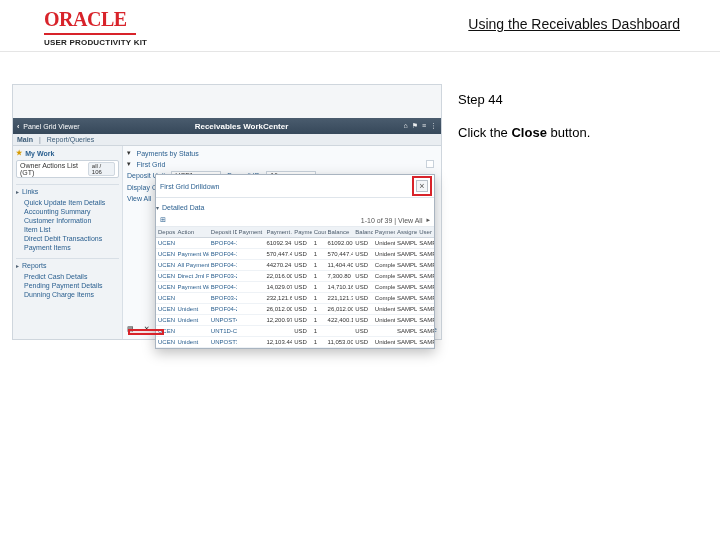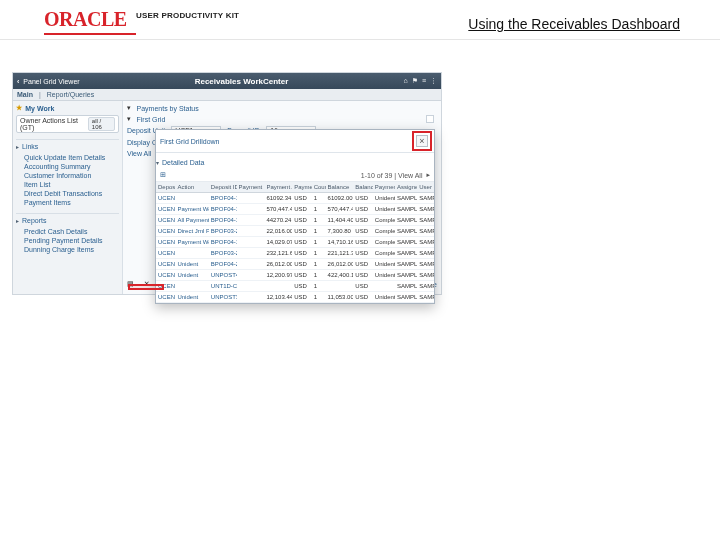--- a/index.html
+++ b/index.html
@@ -13,21 +13,21 @@
     overflow: hidden;
   }
   
   .doc-header {
     display: flex;
     align-items: flex-start;
     justify-content: space-between;
     padding: 8px 40px 4px 44px;
     border-bottom: 1px solid #e5e5e5;
   }
-  .brand { display: flex; flex-direction: row; }
+  .brand { display: flex; flex-direction: column; }
   .logo {
     font-family: Georgia, serif;
     font-weight: bold;
     color: #d8232a;
     font-size: 20px;
     letter-spacing: -0.5px;
     border-bottom: 2px solid #d8232a;
     padding-bottom: 2px;
     width: 92px;
   }
@@ -66,20 +66,21 @@
     position: relative;
   }
   .titlebar {
     background: linear-gradient(#4a5c6e,#36485a);
     color: #fff;
     height: 16px;
     display: flex;
     align-items: center;
     padding: 0 4px;
     gap: 4px;
+    margin-top: 33px;
   }
   .back-chev { font-weight: bold; }
   .title-spacer { flex: 1; text-align: center; font-weight: bold; font-size: 8px;}
   .title-icons { display: flex; gap: 4px; }
   .title-icons span { opacity: .9; }
   .subbar {
     background: #e9edf1;
     height: 12px;
     border-bottom: 1px solid #cfd6dd;
     display: flex;
@@ -567,13 +568,19 @@
                 </tbody>
             </table>
           </div>
 
           <div class="red-under"></div>
         </div>
       </div>
     </div>
   </div>
 
+  <div class="instr-col">
+    <div class="step-label">Step 44</div>
+    <div class="instr-text">
+      <span>Click the </span><b>Close</b><span> button.</span>
+    </div>
+  </div>
 </div>
 
 </body></html>

